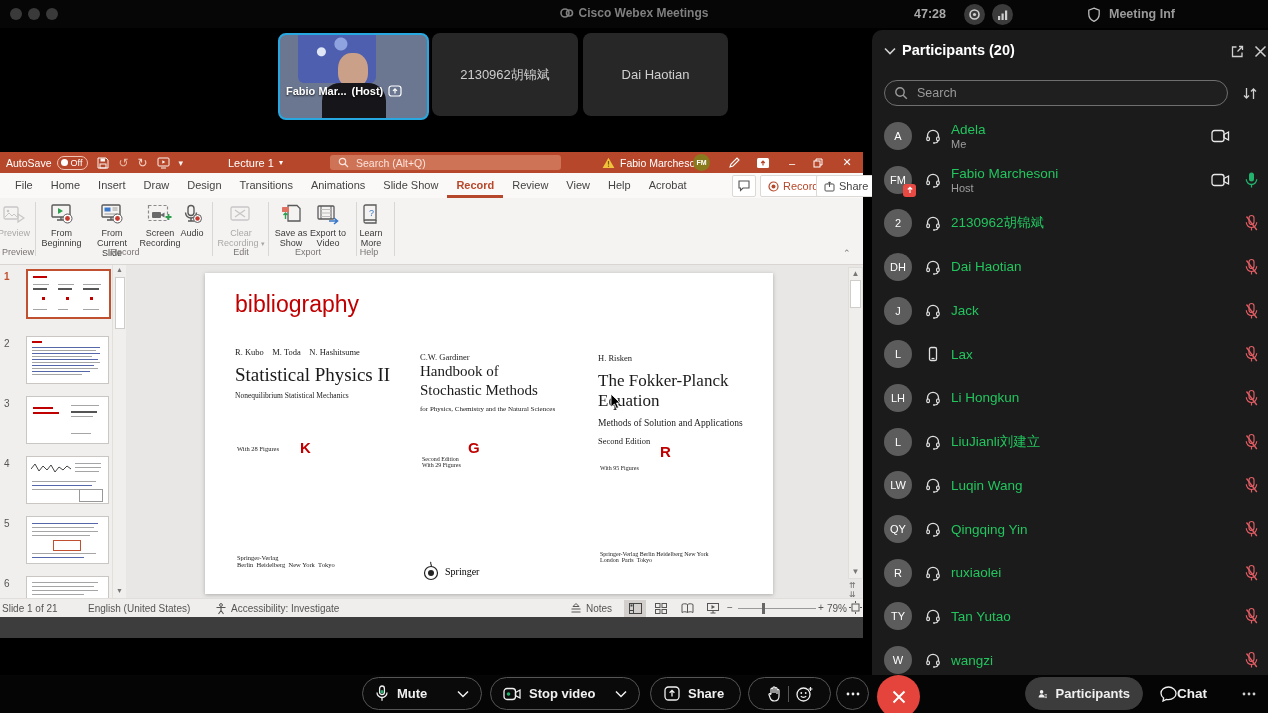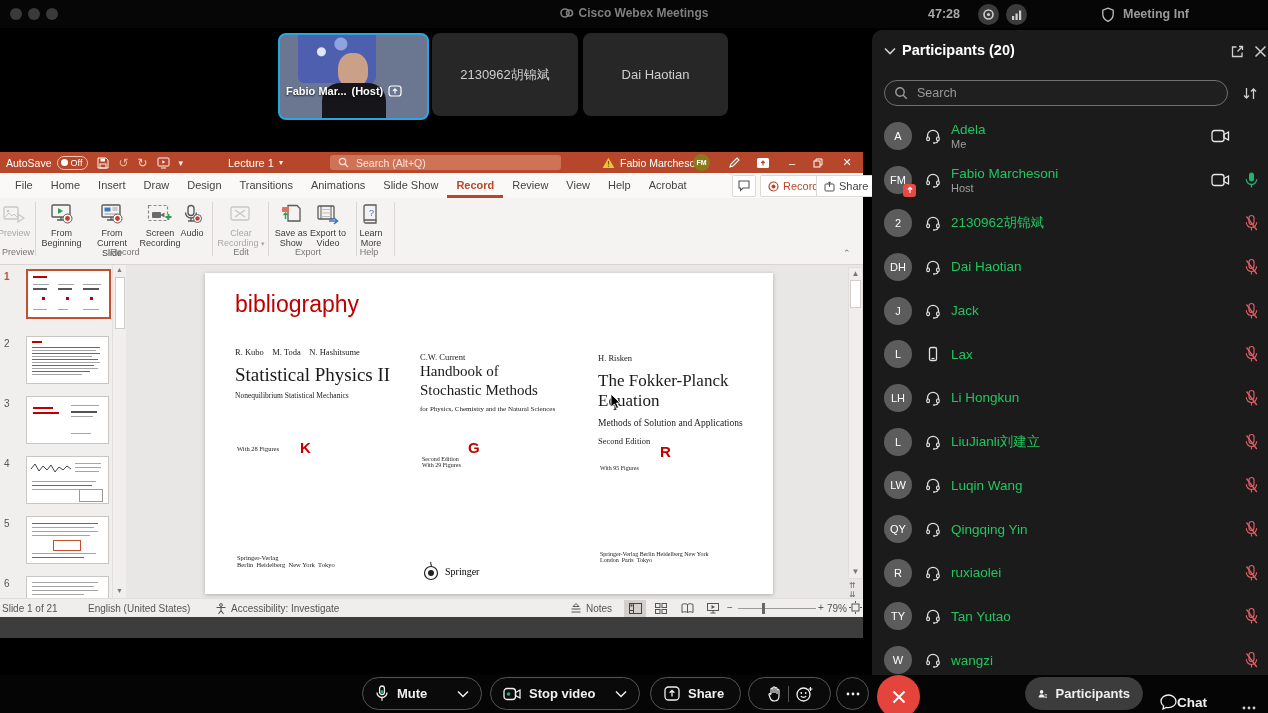--- a/index.html
+++ b/index.html
@@ -5,21 +5,21 @@
   html,body{margin:0;padding:0;background:#000;}
   #app{position:relative;width:1268px;height:713px;background:#000;overflow:hidden;
        font-family:"Liberation Sans",sans-serif;-webkit-font-smoothing:antialiased;}
   .abs{position:absolute;}
   svg{display:block;}
 
   
   .menubar{position:absolute;left:0;top:0;width:1268px;height:28px;background:#060606;color:#8d8d8d;}
   .tl-dot{position:absolute;top:8px;width:12px;height:12px;border-radius:50%;background:#3a3a3a;}
   .mb-title{position:absolute;top:6px;left:0;right:0;text-align:center;font-size:12px;font-weight:bold;color:#7f7f7f;}
-  .mb-right{position:absolute;top:4px;right:0;width:380px;height:22px;}
+  .mb-right{position:absolute;top:4px;right:14px;width:380px;height:22px;}
   .mb-timer{position:absolute;left:40px;top:3px;font-size:12.5px;font-weight:bold;color:#a8a8a8;}
   .mb-circle{position:absolute;top:0;width:21px;height:21px;border-radius:50%;background:#3b3b3b;}
   .mb-meeting{position:absolute;left:235px;top:3px;font-size:12.5px;font-weight:bold;color:#9a9a9a;white-space:nowrap;}
 
   
   .tile{position:absolute;top:33px;height:83px;background:#272727;border-radius:8px;color:#d9d9d9;}
   .tile-label-center{position:absolute;inset:0;display:flex;align-items:center;justify-content:center;font-size:13px;color:#cfcfcf;}
   .tile-video{border:2px solid #28a8e0;background:#6b7790;overflow:hidden;}
   .vid-art{position:absolute;left:18px;top:-4px;width:78px;height:52px;background:#4d5fae;border-radius:6px;
            background-image:radial-gradient(circle at 30% 40%, #dfe6f5 4px, transparent 5px),radial-gradient(circle at 70% 60%, #dfe6f5 4px, transparent 5px),radial-gradient(circle at 55% 25%, #8fa3e0 6px, transparent 7px);}
@@ -106,21 +106,21 @@
   .p-name{font-size:13.5px;color:#22c55e;white-space:nowrap;}
   .p-sub{font-size:11px;color:#9e9e9e;margin-top:1px;}
   .p-cam{position:absolute;right:38px;top:50%;transform:translateY(-50%);}
   .p-mic{position:absolute;right:9px;top:50%;transform:translateY(-50%);}
 
   
   .ctrlbar{position:absolute;left:0;top:675px;width:1268px;height:38px;background:#050505;}
   .pill{position:absolute;top:2px;height:33px;border:1px solid #555;border-radius:17px;background:#0a0a0a;display:flex;align-items:center;color:#f0f0f0;font-size:13px;font-weight:bold;box-sizing:border-box;}
   .pill .pgap{margin-left:8px;}
   .leave{position:absolute;left:877px;top:0;width:43px;height:43px;border-radius:50%;background:#e5443c;display:flex;align-items:center;justify-content:center;}
-  .flat{position:absolute;top:2px;height:33px;display:flex;align-items:flex-end;color:#f0f0f0;font-size:13.5px;font-weight:bold;}
+  .flat{position:absolute;top:2px;height:33px;display:flex;align-items:center;color:#f0f0f0;font-size:13.5px;font-weight:bold;}
   .pill.active-pill{background:#3c3c3c;border-color:#3c3c3c;}
   .vdiv{width:1px;height:16px;background:#555;margin:0 7px;}
 </style>
 </head>
 <body>
 
 <div id="app">
 
   <div class="menubar">
     <span class="tl-dot" style="left:10px"></span>
@@ -488,21 +488,21 @@
           <div class="bk-authors">R. Kubo  M. Toda  N. Hashitsume</div>
           <div style="font-size:19px;margin-top:7px">Statistical Physics II</div>
           <div class="bk-sub" style="margin-top:5px">Nonequilibrium Statistical Mechanics</div>
           <div class="bk-tiny" style="position:absolute;left:2px;top:98px">With 28 Figures</div>
           <div class="bk-tiny preline" style="position:absolute;left:2px;top:207px">Springer-Verlag
 Berlin Heidelberg New York Tokyo</div>
         </div>
         <span class="bk-letter" style="left:95px;top:166px">K</span>
 
         <div class="bk" style="left:215px;top:79px;width:155px">
-          <div class="bk-authors">C.W. Current</div>
+          <div class="bk-authors">C.W. Gardiner</div>
           <div class="preline" style="font-size:15px;line-height:19px;margin-top:0">Handbook of
 Stochastic Methods</div>
           <div class="bk-sub" style="font-size:7px;margin-top:5px">for Physics, Chemistry and the Natural Sciences</div>
           <div class="bk-tiny preline" style="position:absolute;left:2px;top:104px;font-size:6px">Second Edition
 With 29 Figures</div>
         </div>
         <span class="bk-letter" style="left:263px;top:166px">G</span>
         <div class="springer-row" style="left:218px;top:288px">
           <svg width="16" height="20" viewBox="0 0 16 20">
               <circle cx="8" cy="12" r="6.5" fill="none" stroke="#222" stroke-width="1.2"></circle>

